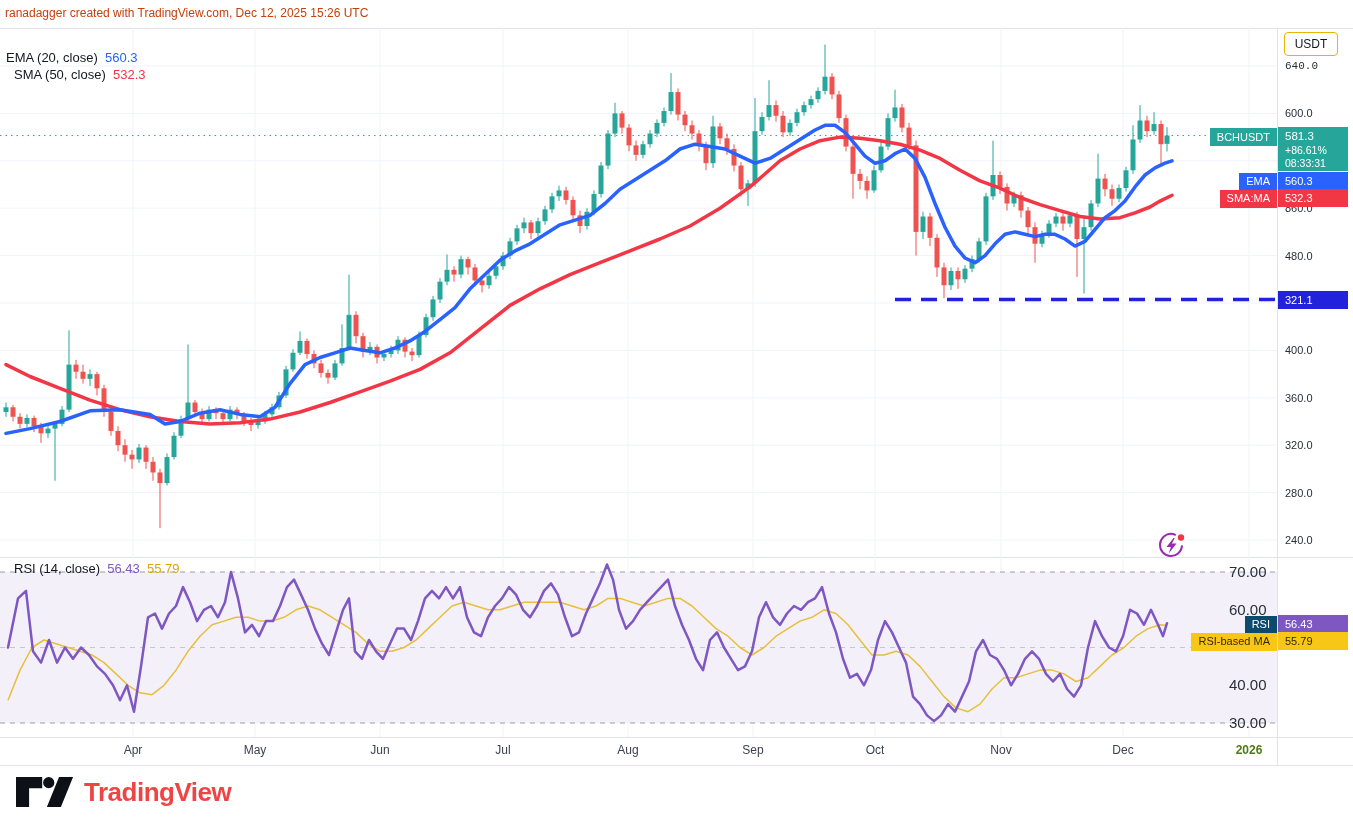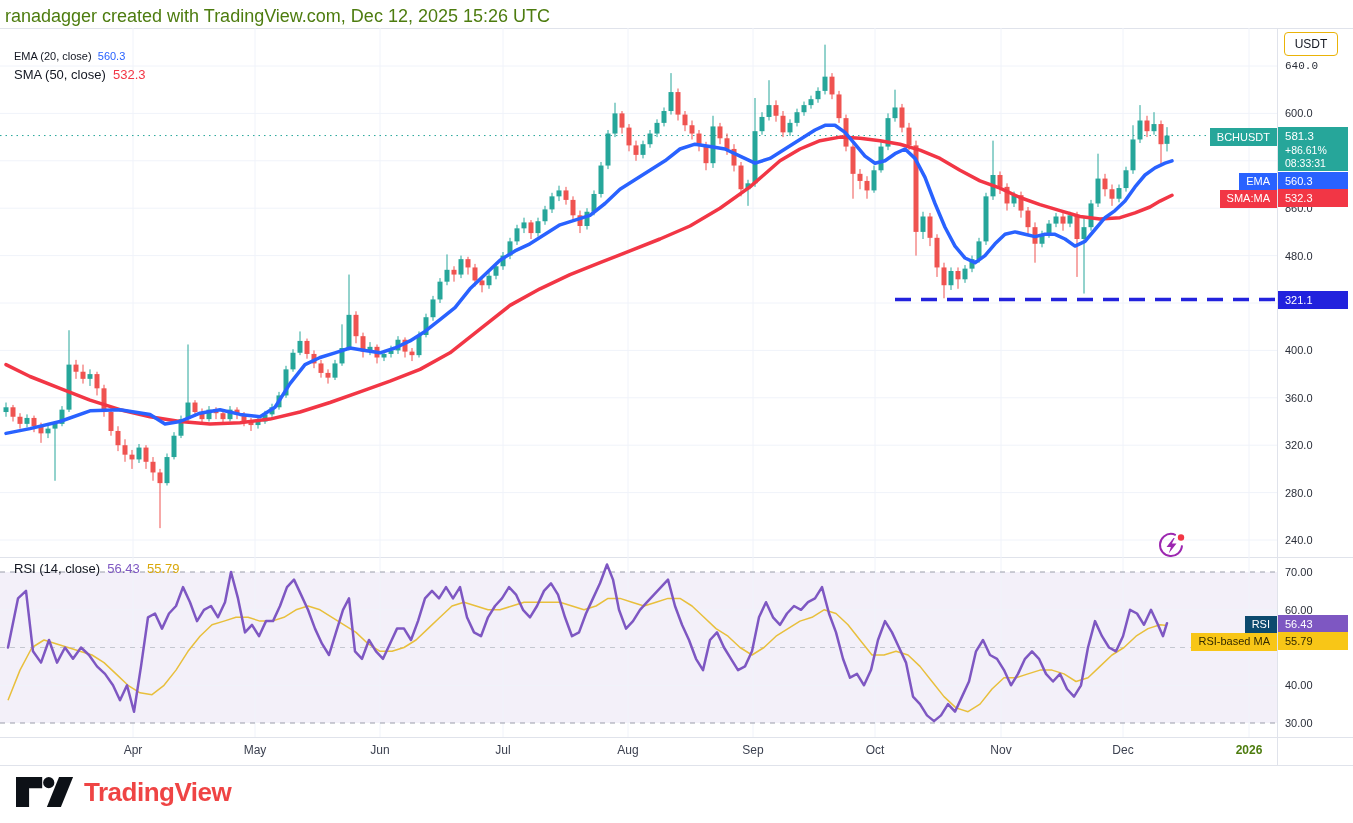--- a/index.html
+++ b/index.html
@@ -1,30 +1,30 @@
 <!DOCTYPE html>
 <html><head>
 <meta charset="utf-8">
 <style>
   html,body{margin:0;padding:0;background:#fff;}
   #app{position:relative;width:1353px;height:823px;background:#fff;overflow:hidden;
        font-family:"Liberation Sans",sans-serif;color:#131722;}
   .abs{position:absolute;}
-  #attribution{top:6px;left:5px;font-size:18px;color:#4d7c0f;}
+  #attribution{top:6px;left:5px;font-size:12px;color:#c2410c;}
   .pane-border{position:absolute;background:#e0e3eb;}
   #legend1{top:30px;left:14px;font-size:13px;white-space:nowrap;}
-  #legend2{top:50px;left:14px;font-size:11px;}
+  #legend2{top:50px;left:6px;font-size:13px;}
   #legend3{top:67px;left:14px;font-size:13px;}
   #legend-rsi{top:561px;left:14px;font-size:13px;z-index:5;}
   .v-teal{color:#26a69a;} .v-blue{color:#2962ff;} .v-red{color:#f23645;}
   .v-purple{color:#7e57c2;} .v-yellow{color:#d9a80b;}
   #price-svg{position:absolute;top:28px;left:0;}
   #rsi-svg{position:absolute;top:557px;left:0;}
   .axis-label{position:absolute;left:1285px;font-size:11px;color:#2a2e39;line-height:16px;}
-  .rsi-tick{position:absolute;left:1285px;font-size:11px;color:#2a2e39;line-height:16px;}
+  .rsi-tick{position:absolute;left:1229px;font-size:15px;color:#2a2e39;line-height:16px;}
   .time-label{position:absolute;top:743px;font-size:12px;color:#3c4150;transform:translateX(-50%);}
   .time-label.bold{font-weight:bold;color:#4d7c0f;}
   #usdt-btn{position:absolute;left:1284px;top:32px;width:52px;height:22px;border:1px solid #eab308;
     border-radius:4px;font-size:12px;display:flex;align-items:center;justify-content:center;color:#131722;background:#fff;}
   .ax-badge{position:absolute;left:1278px;width:70px;color:#fff;font-size:11px;line-height:16px;
     padding:1px 0 1px 7px;box-sizing:border-box;}
   #b-symbol{top:127px;background:#26a69a;}
   #b-symbol .l1{font-size:11.5px;}
   #b-symbol .l2,#b-symbol .l3{font-size:10.5px;line-height:13px;}
   #b-ema{top:172px;background:#2962ff;}

